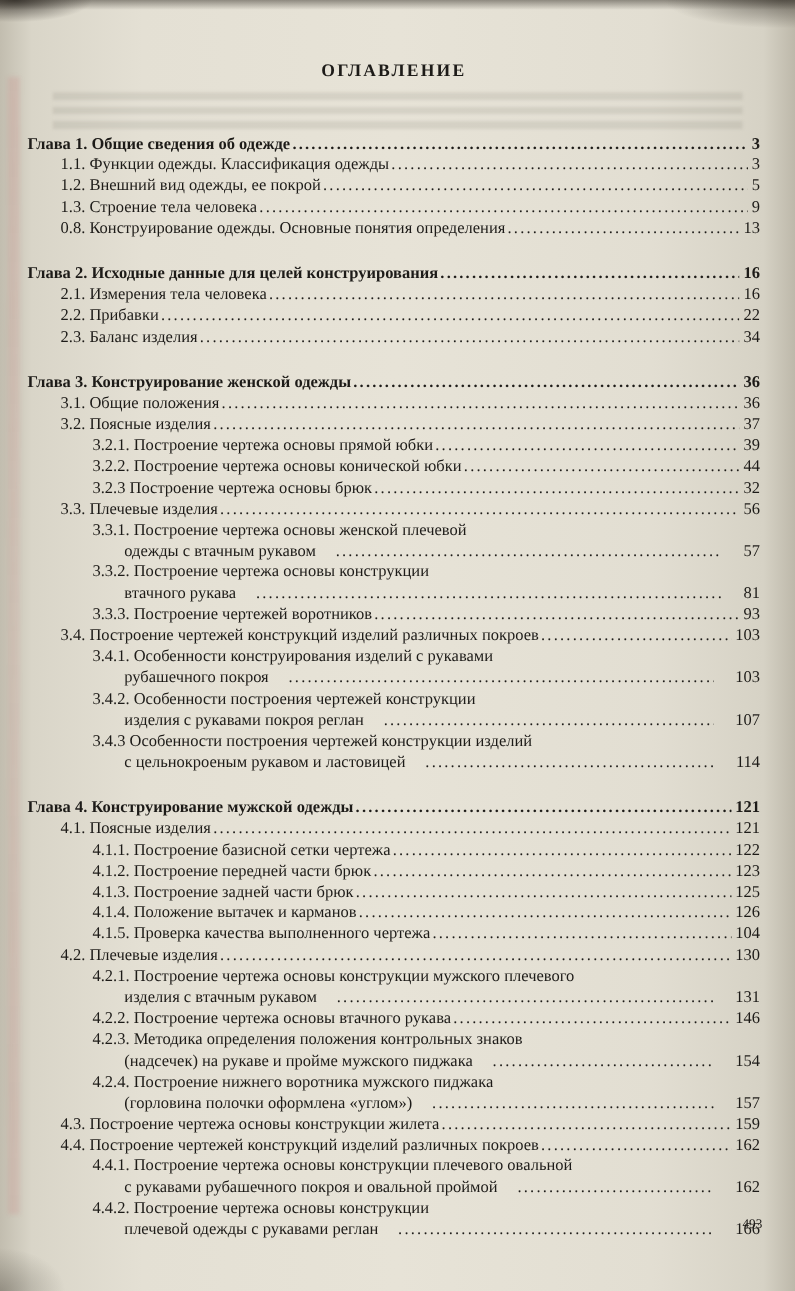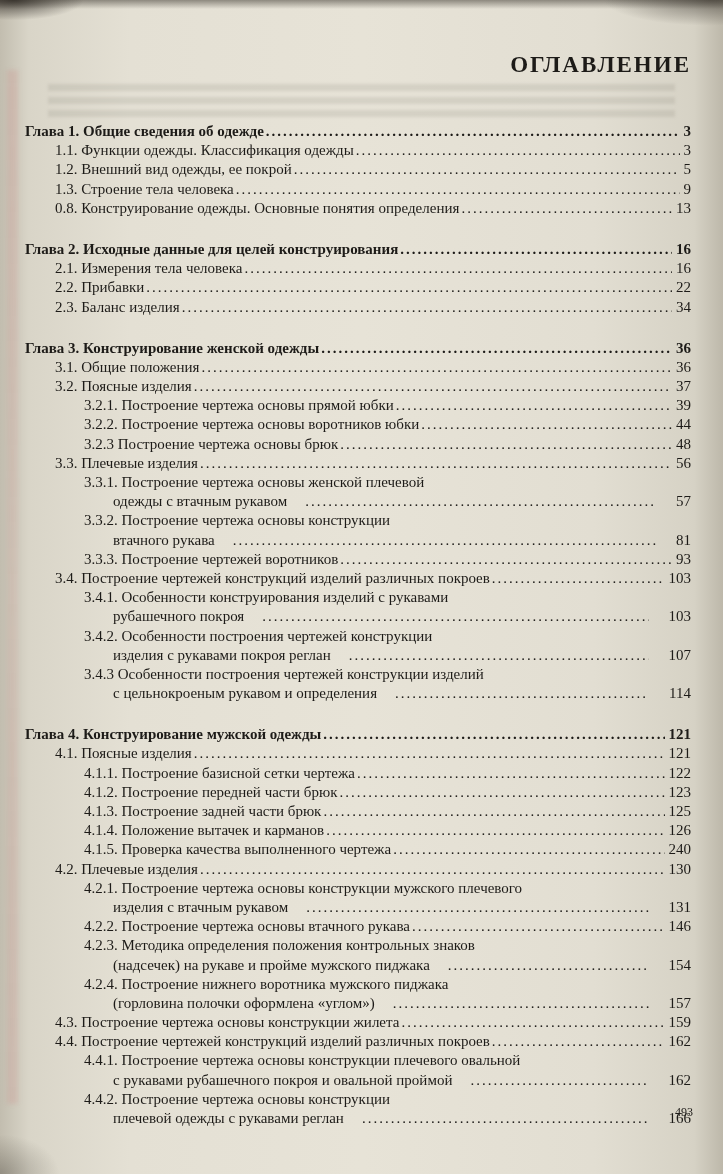--- a/index.html
+++ b/index.html
@@ -45,22 +45,22 @@
     filter: blur(1.6px);
     pointer-events: none;
   }
   
   .content {
     position: relative;
     padding: 50px 32px 0 25px;
   }
   .title {
     margin: 0 0 42px 0;
-    text-align: right;
-    font-size: 23px;
+    text-align: center;
+    font-size: 16px;
     line-height: 30px;
     font-weight: bold;
     letter-spacing: 2px;
   }
   .toc { font-size: 15px; }
   .toc-row {
     display: flex;
     align-items: baseline;
     line-height: 19.2px;
     height: 19.2px;
@@ -164,28 +164,28 @@
     <span class="toc-text">3.2. Поясные изделия</span>
     <span class="dots"></span>
     <span class="toc-page">37</span>
   </div>
         <div class="toc-row level-2">
     <span class="toc-text">3.2.1. Построение чертежа основы прямой юбки</span>
     <span class="dots"></span>
     <span class="toc-page">39</span>
   </div>
         <div class="toc-row level-2">
-    <span class="toc-text">3.2.2. Построение чертежа основы воротников юбки</span>
+    <span class="toc-text">3.2.2. Построение чертежа основы конической юбки</span>
     <span class="dots"></span>
     <span class="toc-page">44</span>
   </div>
         <div class="toc-row level-2">
     <span class="toc-text">3.2.3 Построение чертежа основы брюк</span>
     <span class="dots"></span>
-    <span class="toc-page">48</span>
+    <span class="toc-page">32</span>
   </div>
         <div class="toc-row level-1">
     <span class="toc-text">3.3. Плечевые изделия</span>
     <span class="dots"></span>
     <span class="toc-page">56</span>
   </div>
         <div class="toc-row level-2">
     <span class="toc-text">3.3.1. Построение чертежа основы женской плечевой</span>
 
   </div>
@@ -229,21 +229,21 @@
         <div class="toc-row level-3">
     <span class="toc-text">изделия с рукавами покроя реглан</span>
     <span class="dots"></span>
     <span class="toc-page">107</span>
   </div>
         <div class="toc-row level-2">
     <span class="toc-text">3.4.3 Особенности построения чертежей конструкции изделий</span>
 
   </div>
         <div class="toc-row level-3">
-    <span class="toc-text">с цельнокроеным рукавом и определения</span>
+    <span class="toc-text">с цельнокроеным рукавом и ластовицей</span>
     <span class="dots"></span>
     <span class="toc-page">114</span>
   </div>
         <div class="toc-row level-0 bold gap">
     <span class="toc-text">Глава 4. Конструирование мужской одежды</span>
     <span class="dots"></span>
     <span class="toc-page">121</span>
   </div>
         <div class="toc-row level-1">
     <span class="toc-text">4.1. Поясные изделия</span>
@@ -266,21 +266,21 @@
     <span class="toc-page">125</span>
   </div>
         <div class="toc-row level-2">
     <span class="toc-text">4.1.4. Положение вытачек и карманов</span>
     <span class="dots"></span>
     <span class="toc-page">126</span>
   </div>
         <div class="toc-row level-2">
     <span class="toc-text">4.1.5. Проверка качества выполненного чертежа</span>
     <span class="dots"></span>
-    <span class="toc-page">240</span>
+    <span class="toc-page">104</span>
   </div>
         <div class="toc-row level-1">
     <span class="toc-text">4.2. Плечевые изделия</span>
     <span class="dots"></span>
     <span class="toc-page">130</span>
   </div>
         <div class="toc-row level-2">
     <span class="toc-text">4.2.1. Построение чертежа основы конструкции мужского плечевого</span>
 
   </div>

